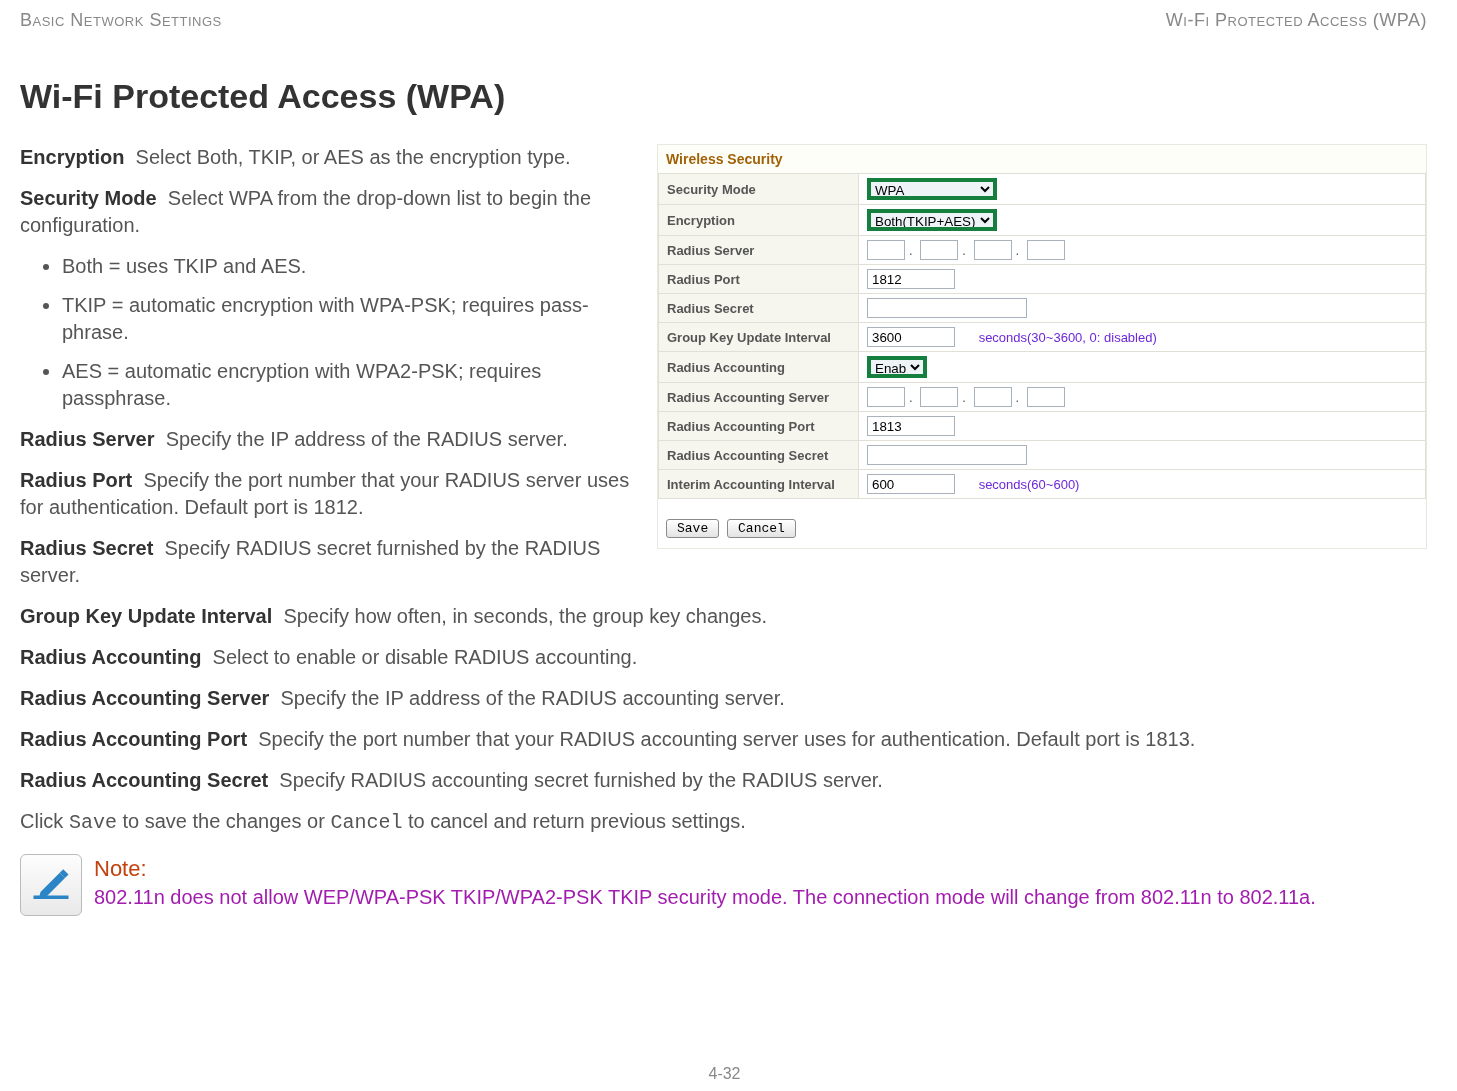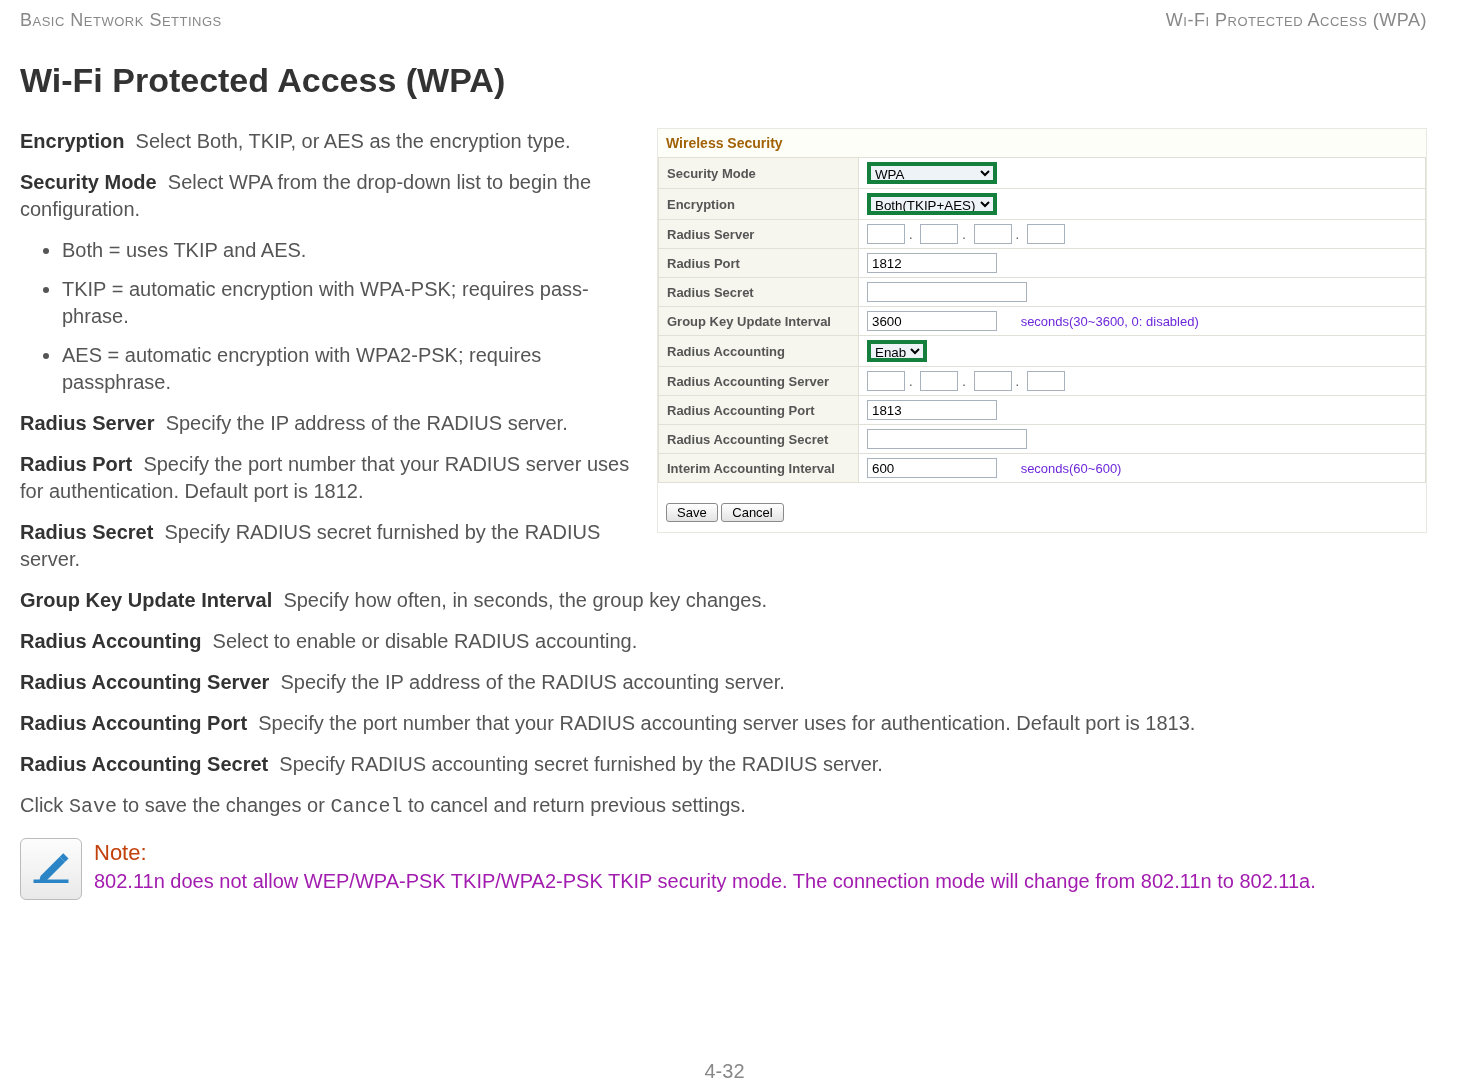--- a/index.html
+++ b/index.html
@@ -12,21 +12,21 @@
     position: relative;
     padding: 10px 30px 0 20px;
   }
   .top-bar {
     display: flex;
     justify-content: space-between;
     font-variant: small-caps;
     font-size: 18px;
     color: #888;
     letter-spacing: 0.5px;
-    margin-bottom: 30px;
+    margin-bottom: 46px;
   }
   h1.page-title {
     font-family: Verdana, Arial, sans-serif;
     font-weight: bold;
     font-size: 34px;
     color: #333;
     margin-bottom: 28px;
   }
   .content { position: relative; }
   .text-col { font-size: 20px; line-height: 1.35; color: #555; }
@@ -41,42 +41,42 @@
     width: 62px; height: 62px; border: 1px solid #bbb; border-radius: 6px;
     background: linear-gradient(#fdfdfd,#e9e9e9);
     display:flex; align-items:center; justify-content:center;
     flex:0 0 auto;
   }
   .note-icon svg { width: 42px; height: 42px; }
   .note-text .note-title { font-weight: normal; font-size: 22px; color:#c2410c; }
   .note-text .note-body { font-size: 20px; color:#a21caf; max-width: 1300px; }
   .page-num {
     position: absolute; bottom: 8px; left: 0; right: 8px;
-    text-align: center; font-size: 20px; color:#888;
+    text-align: center; font-size: 16px; color:#888;
   }
   
   .panel {
     position: absolute; top: 0; right: 0; width: 770px;
     font-family: Tahoma, Arial, sans-serif; font-size: 13px;
     border: 1px solid #e8e8e0; background:#fff;
   }
   .panel-title {
     font-weight: bold; color:#a16207; padding: 6px 8px; font-size: 14px;
     background:#fefef8;
   }
   .panel table { width:100%; border-collapse: collapse; }
   .panel td { border: 1px solid #e0e0d6; padding: 4px 8px; vertical-align: middle; height: 28px; }
   .panel td.lbl { width: 200px; color:#555; background:#f6f6ee; font-weight:bold; }
   .panel input.tf { border:1px solid #a7b2bc; height:20px; background:#fff; }
   .panel input.ip { width:38px; text-align:center; }
-  .panel input.num { width:130px; text-align:left; padding-left:4px; }
+  .panel input.num { width:88px; text-align:left; padding-left:4px; }
   .panel select { border:4px solid #15803d; height:22px; background:#eef3f8; }
   .panel .dot { padding: 0 4px; color:#555; }
   .panel .hint { color:#6d28d9; margin-left: 20px; }
-  .panel-buttons { padding: 20px 8px 10px; }
+  .panel-buttons { padding: 20px 8px 10px; font-family: Liberation Mono, monospace; }
   .panel-buttons button {
     font-family: inherit; font-size:13px; padding:1px 10px;
     border:1px solid #8a8a8a; border-radius:3px;
     background: linear-gradient(#fff,#e3e3e3);
   }
 </style>
 </head>
 <body>
 
 <div class="top-bar">

